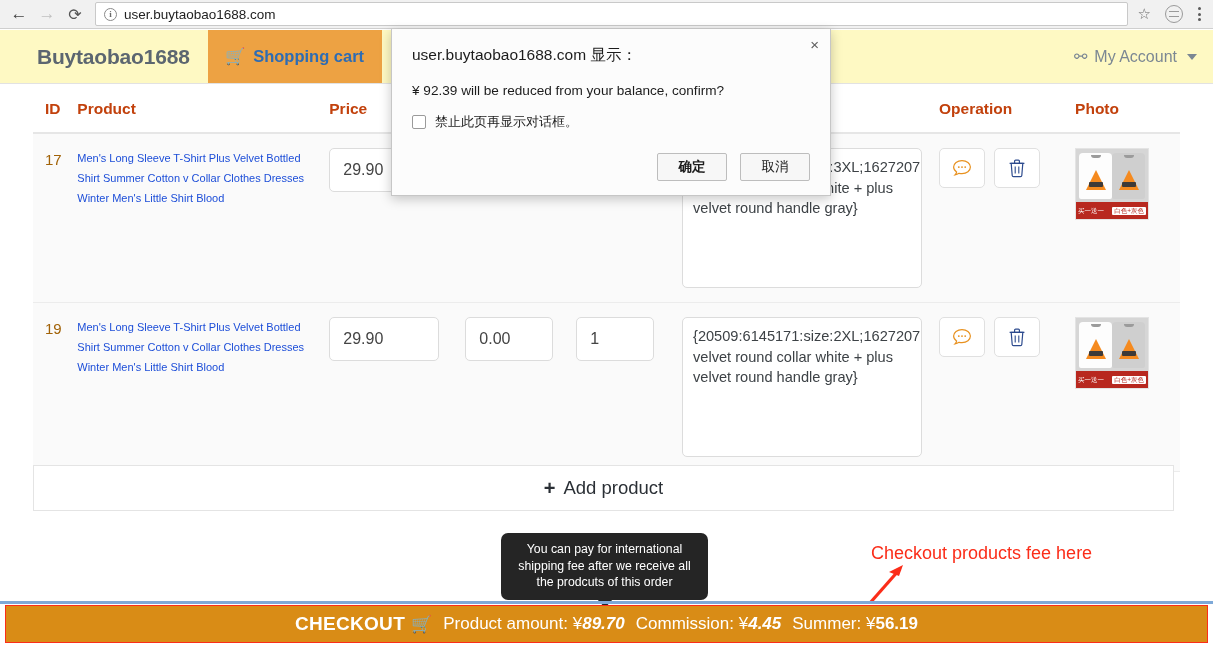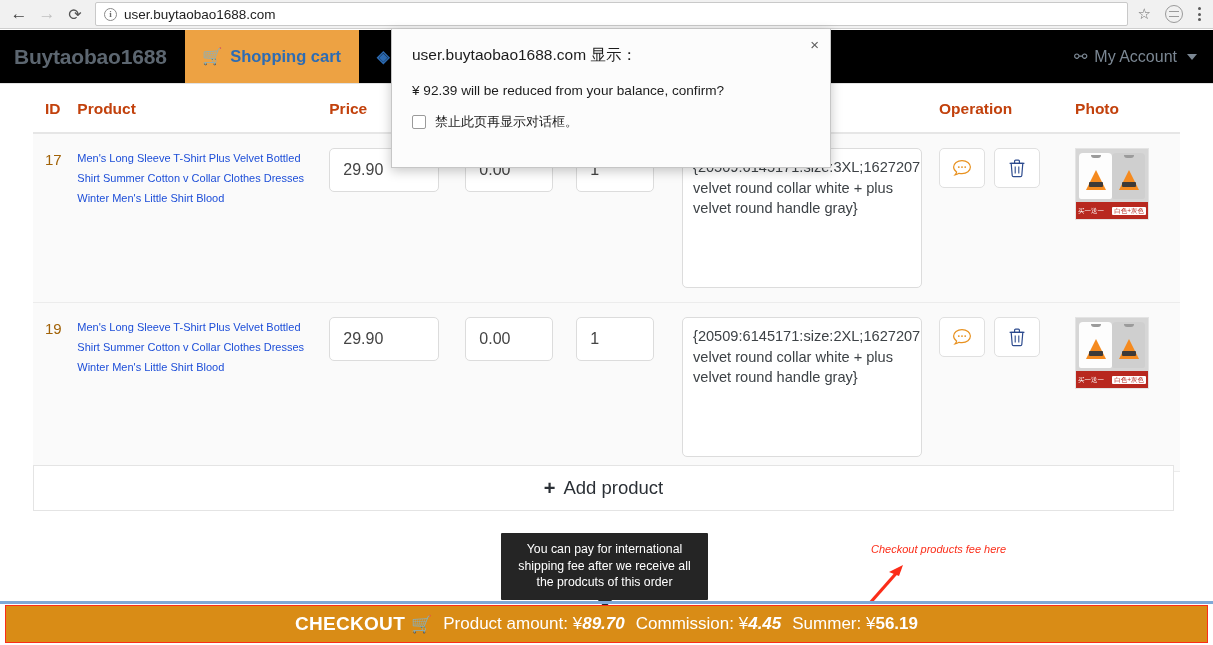--- a/index.html
+++ b/index.html
@@ -74,23 +74,23 @@
   .kebab {
     width: 16px; margin-right: 6px;
     display: flex; flex-direction: column; align-items: center; gap: 2.5px;
   }
   .kebab i { width: 3px; height: 3px; background: #5a5a5a; border-radius: 50%; display: block; }
 
   
   .site-nav {
     position: absolute; top: 30px; left: 0;
     width: 1213px; height: 54px;
-    background: #000000;
+    background: #fef9c3;
     border-bottom: 1px solid #e2e2e2;
-    display: flex; align-items: stretch;
+    display: flex; align-items: stretch; padding-left: 23px;
   }
   .brand {
     display: flex; align-items: center;
     padding: 0 18px 0 14px;
     font-size: 21px; font-weight: bold; color: #5c6670;
     letter-spacing: -.2px;
   }
   .nav-tab {
     display: flex; align-items: center; gap: 7px;
     padding: 0 18px;
@@ -224,40 +224,39 @@
     gap: 8px;
     font-size: 18.5px; color: #2a2f35;
   }
   .plus { font-size: 20px; font-weight: bold; }
 
   
   .tooltip {
     position: absolute; left: 501px; top: 533px;
     width: 207px;
     background: #252525;
-    border-radius: 1px;
+    border-radius: 7px;
     color: #fff;
     font-size: 12.3px; line-height: 16.5px;
     text-align: center;
     padding: 8px 10px 9px;
   }
   .tooltip::after {
     content: ""; position: absolute; left: 50%; bottom: -8px;
     transform: translateX(-50%);
     border-left: 8px solid transparent;
     border-right: 8px solid transparent;
     border-top: 9px solid #252525;
   }
 
   
   .annot-text {
     position: absolute; left: 871px; top: 543px;
-    font-size: 11px; color: #fb2d19;
+    font-size: 18px; color: #fb2d19;
     white-space: nowrap;
-    font-style: italic;
   }
   .annot-arrow { position: absolute; left: 866px; top: 563px; }
 
   
   .checkout-outer {
     position: absolute; left: 5px; bottom: 2px;
     width: 1203px; height: 38px;
     background: #d98c16;
     border: 1.5px solid #fb2d19;
     display: flex; align-items: center; justify-content: center;
@@ -504,13 +503,17 @@
 </div>
 
 <div class="modal">
   <div class="modal-close">×</div>
   <div class="modal-title">user.buytaobao1688.com 显示：</div>
   <div class="modal-msg">¥ 92.39 will be reduced from your balance, confirm?</div>
   <div class="modal-check">
     <span class="cbox"></span>
     <span class="modal-check-label">禁止此页再显示对话框。</span>
   </div>
+  <div class="modal-actions">
+    <div class="modal-btn primary">确定</div>
+    <div class="modal-btn">取消</div>
+  </div>
 </div>
 
 </body></html>

